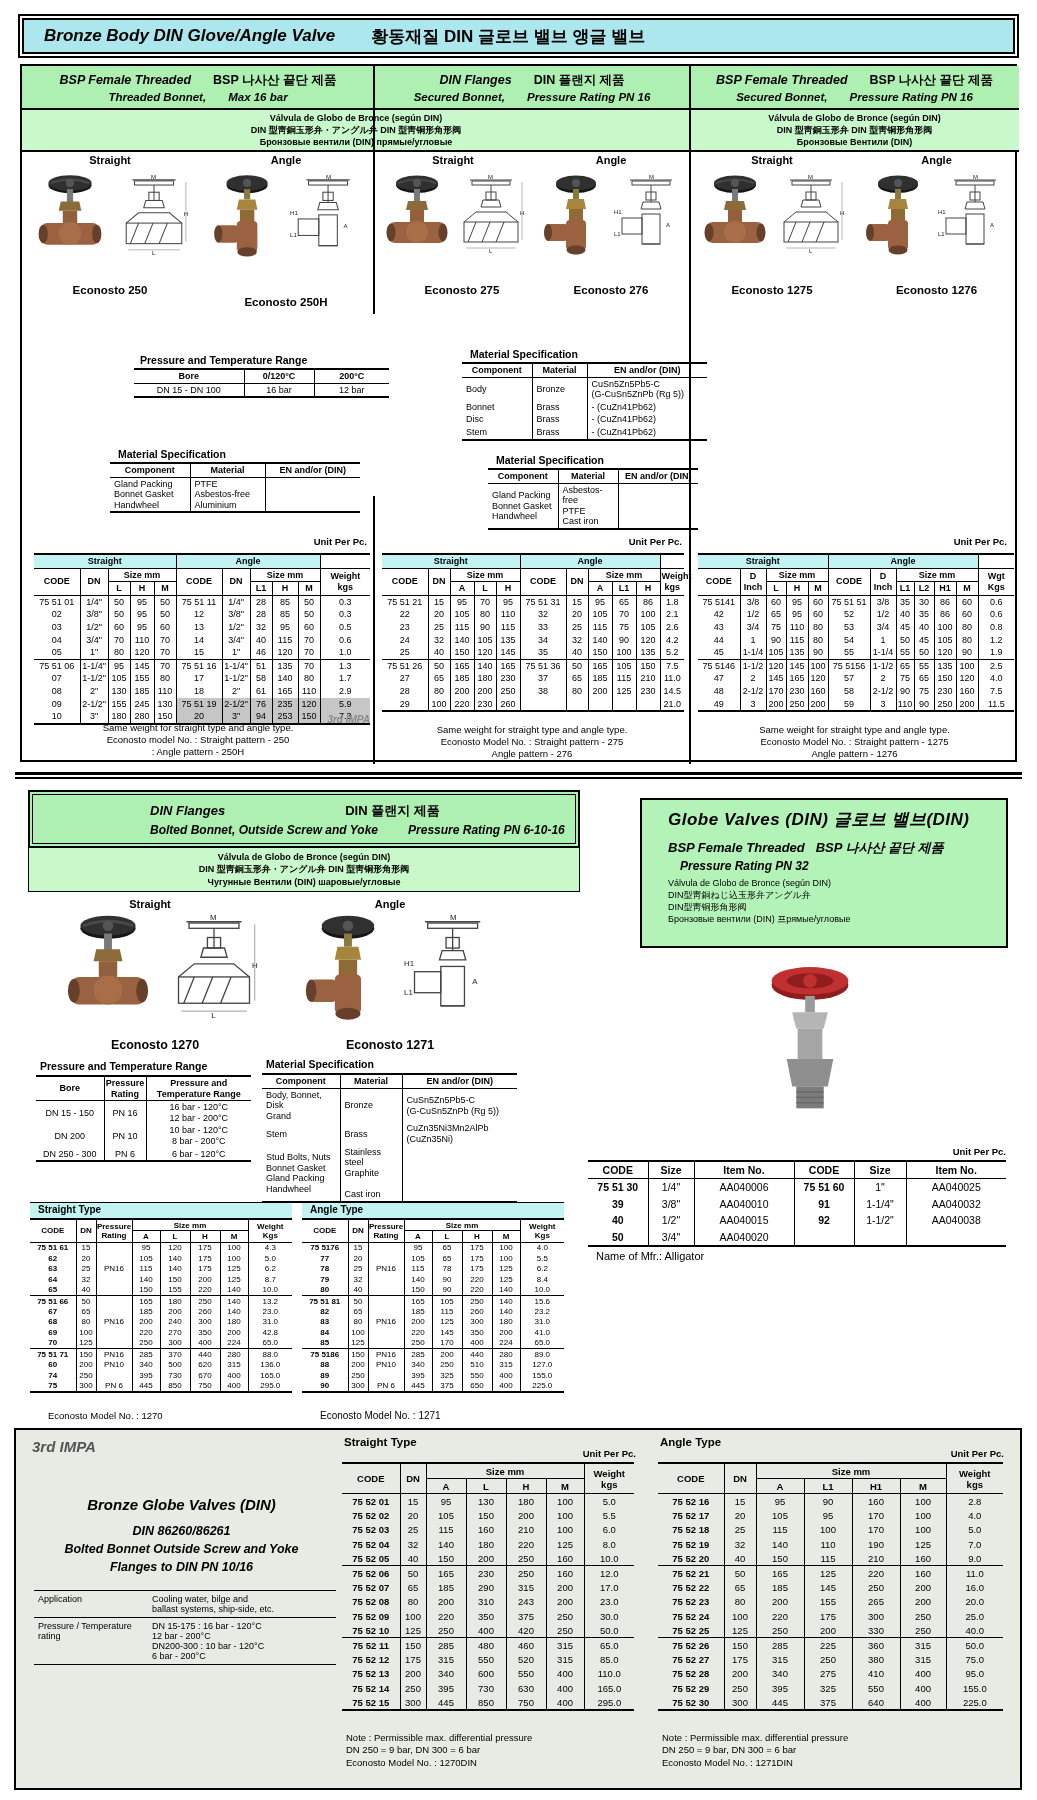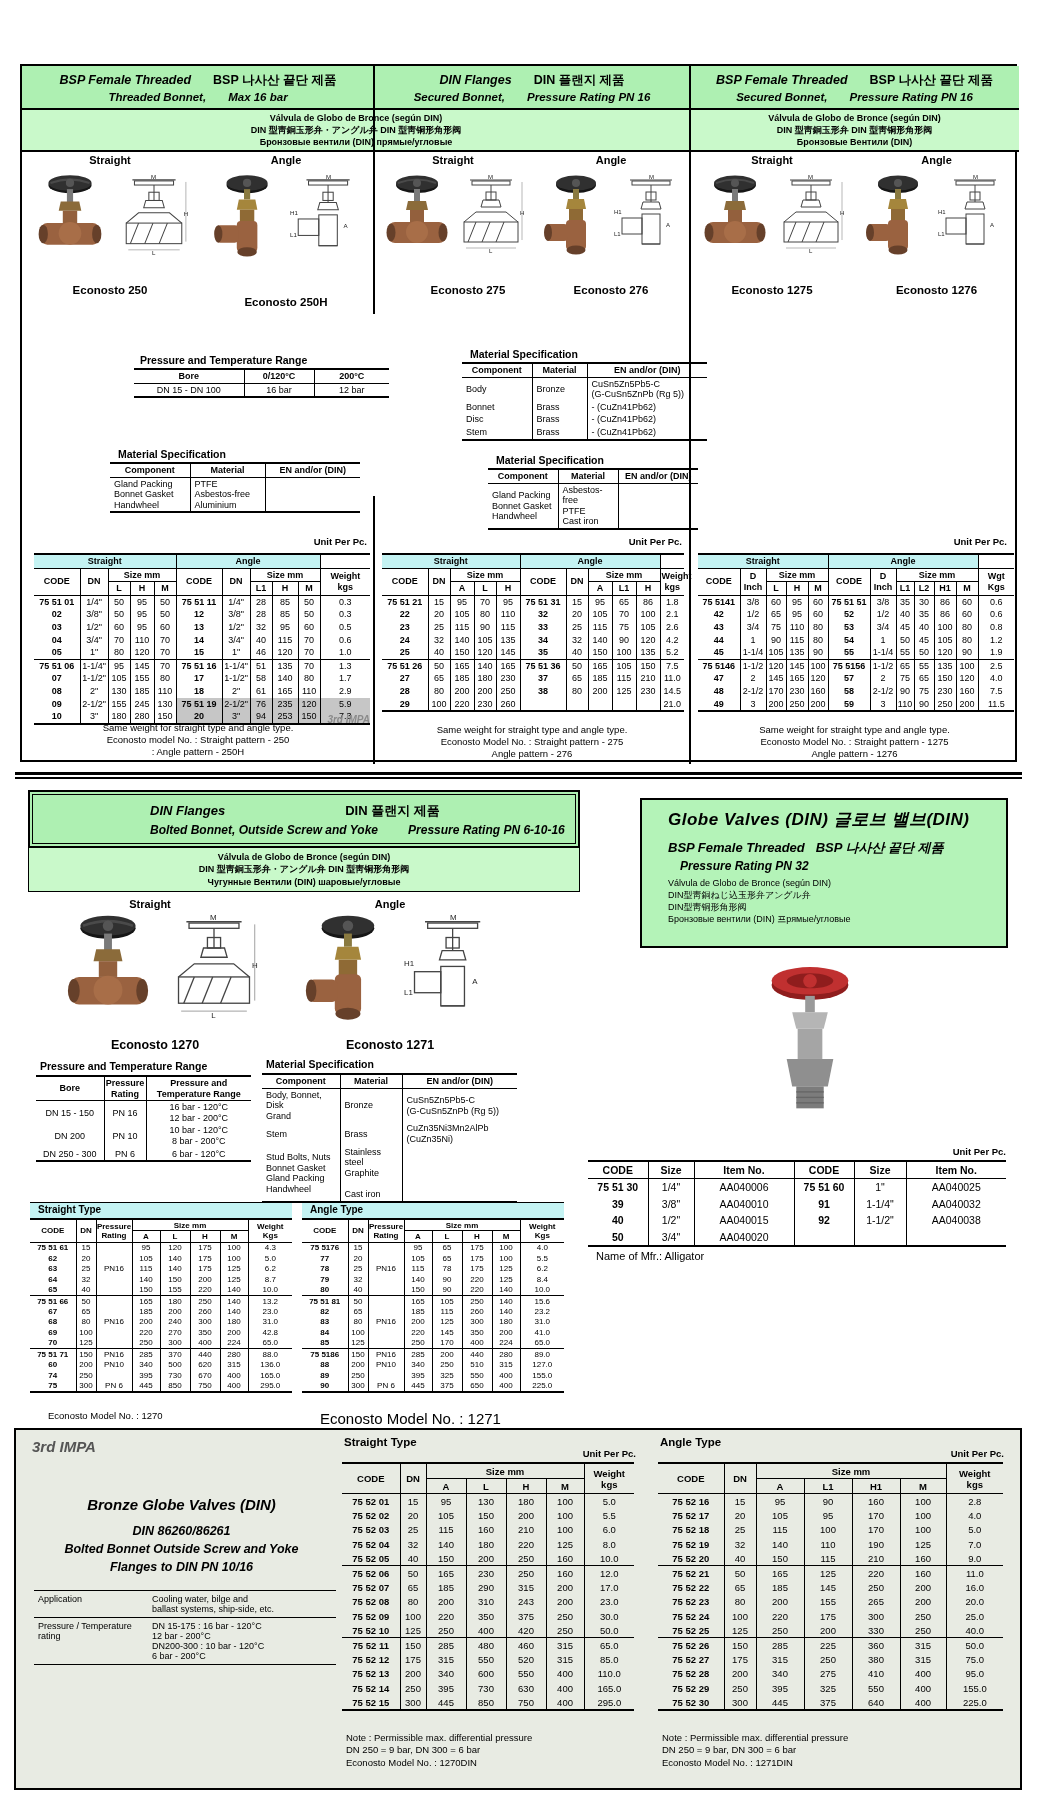--- a/index.html
+++ b/index.html
@@ -25,21 +25,21 @@
 .t{border-collapse:collapse;table-layout:fixed;border-top:2px solid #000;border-bottom:2px solid #000}
 .t th,.t td{border-left:1px solid #000;border-right:1px solid #000;text-align:center;white-space:pre-line;line-height:1.18;padding:1px 1px;font-size:9px}
 .t th{border-top:1px solid #000;border-bottom:1px solid #000;font-weight:bold}
 .t th:first-child,.t td:first-child{border-left:none}
 .t th:last-child,.t td:last-child{border-right:none}
 .t thead tr:last-child th{border-bottom:1.5px solid #000}
 .t tbody tr.blk td{border-top:1.6px solid #000}
 .t th.band{background:#c4f3f3}
 .t th.nob{border:none;background:#fff}
 .t td.hl{background:#c6c6c6}
-.c05 td:nth-child(1),.c05 td:nth-child(6){font-weight:bold}
+.c05 td:nth-child(1),.c05 td:nth-child(6){font-weight:normal}
 .c0 td:nth-child(1){font-weight:bold}
 .c03g td:nth-child(1),.c03g td:nth-child(4){font-weight:bold}
 .la td{text-align:left;padding-left:4px}
 .smtitle{font-weight:bold;font-size:10.5px}
 .unit{font-size:9.5px;font-weight:bold}
 .foot{font-size:9.5px;line-height:1.25}
 .dblhr{border-top:3px solid #000;border-bottom:2px solid #000;height:7px}
 .s2head{background:#aef0b2;border:2px solid #000;outline:1px solid #000;outline-offset:-5px;display:flex;flex-direction:column;justify-content:center;padding-left:50px;gap:3px;font-size:13px}
 .s2head .ln{display:flex;gap:30px;align-items:baseline}
 .s2ml{background:#c9f9ca;border:1px solid #000;border-top:none;font-size:9px;font-weight:bold;text-align:center;line-height:1.4;display:flex;align-items:center;justify-content:center}
@@ -134,20 +134,24 @@
  <rect x="30" y="98" width="20" height="16" fill="#7c7c7c"></rect>
  <line x1="30" y1="102" x2="50" y2="102" stroke="#666"></line>
         <line x1="30" y1="106" x2="50" y2="106" stroke="#666"></line>
         <line x1="30" y1="110" x2="50" y2="110" stroke="#666"></line>
 </g>
 </defs>
 </svg>
 
 <div id="page">
 
+  <div class="titlebar abs" style="left:22px;top:18px;width:993px;height:36px">
+    <span class="bi">Bronze Body DIN Glove/Angle Valve</span>
+    <span class="b">황동재질 DIN 글로브 밸브  앵글 밸브</span>
+  </div>
 
   <div class="sec1 abs" style="left:20px;top:64px;width:997px;height:698px;position:absolute">
 
     <div class="greenhead abs" style="left:0;top:0;width:352px;height:44px">
       <div class="ln">
           <span class="bi">BSP Female Threaded</span>
           <span class="b">BSP 나사산 끝단 제품</span>
         </div>
       <div class="ln" style="font-size:11.5px">
           <span class="bi">Threaded Bonnet,</span>
@@ -215,21 +219,21 @@
         </svg>
       <svg class="vimg abs" style="left:82px;top:20px" width="70" height="94" viewBox="0 0 70 90">
           <use href="#vds"></use>
         </svg>
       <svg class="vimg abs" style="left:164px;top:20px" width="70" height="94" viewBox="0 0 70 90">
           <use href="#vpa"></use>
         </svg>
       <svg class="vimg abs" style="left:240px;top:20px" width="70" height="94" viewBox="0 0 70 90">
           <use href="#vda"></use>
         </svg>
-      <div class="cap abs" style="left:15px;top:132px;width:158px">Econosto 275</div>
+      <div class="cap abs" style="left:9px;top:132px;width:158px">Econosto 275</div>
       <div class="cap abs" style="left:158px;top:132px;width:158px">Econosto 276</div>
     </div>
 
     <div class="abs" style="left:668px;top:86px;width:329px;height:162px">
       <div class="imglabel abs" style="left:0;top:2px;width:164px">Straight</div>
       <div class="imglabel abs" style="left:164px;top:2px;width:165px">Angle</div>
       <svg class="vimg abs" style="left:10px;top:20px" width="70" height="94" viewBox="0 0 70 90">
           <use href="#vps"></use>
         </svg>
       <svg class="vimg abs" style="left:86px;top:20px" width="70" height="94" viewBox="0 0 70 90">
@@ -1336,21 +1340,21 @@
           <td>PN 6</td>
           <td>445</td>
           <td>375</td>
           <td>650</td>
           <td>400</td>
           <td>225.0</td>
         </tr>
       </tbody>
     </table>
   <div class="abs" style="left:48px;top:1410px;font-size:9.5px">Econosto Model No. : 1270</div>
-  <div class="abs" style="left:320px;top:1410px;font-size:15px">Econosto Model No. : 1271</div>
+  <div class="abs" style="left:320px;top:1410px;font-size:10px">Econosto Model No. : 1271</div>
 
   <div class="gbox abs" style="left:640px;top:798px;width:368px;height:150px">
     <div class="t1">Globe Valves (DIN)  글로브 밸브(DIN)</div>
     <div class="t2"><span>BSP Female Threaded</span> &nbsp;&nbsp;<span>BSP 나사산 끝단 제품</span></div>
     <div class="t3">Pressure Rating PN  32</div>
     <div class="ml pre">Válvula de Globo de Bronce (según DIN)
 DIN型靑銅ねじ込玉形弁アングル弁
 DIN型靑铜形角形阀
 Бронзовые вентили (DIN) 프рямые/угловые</div>
   </div>

